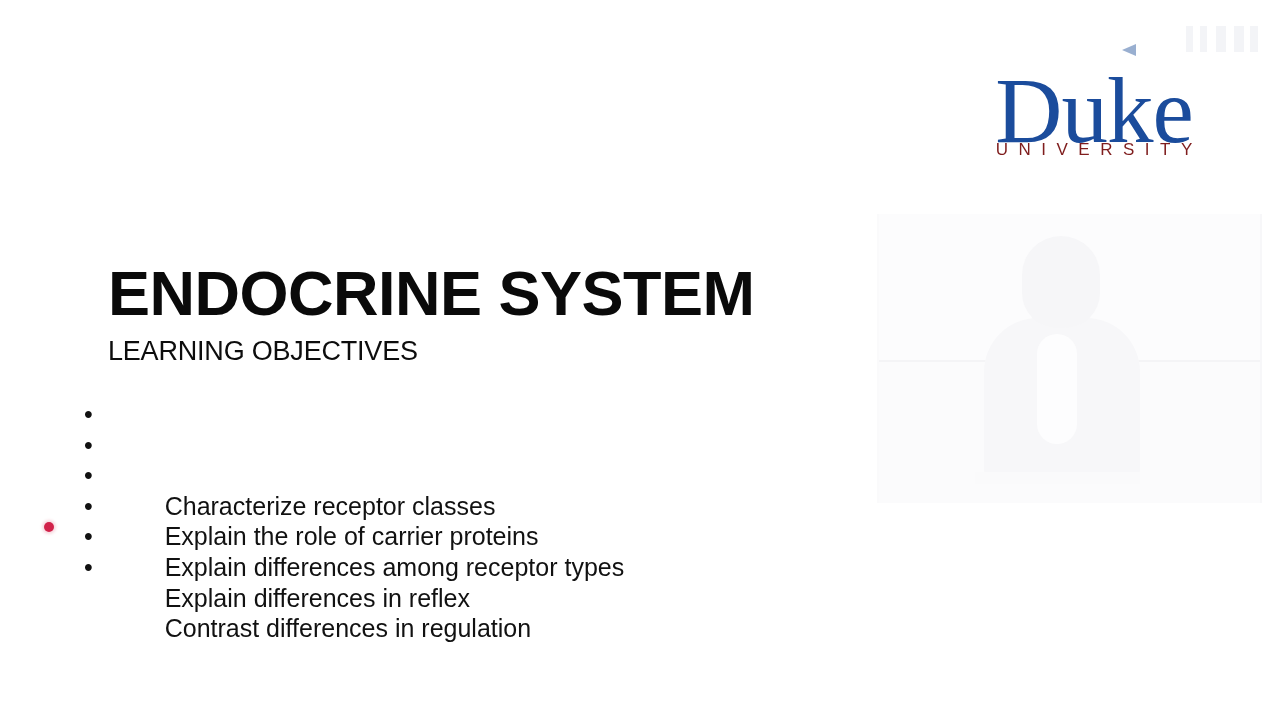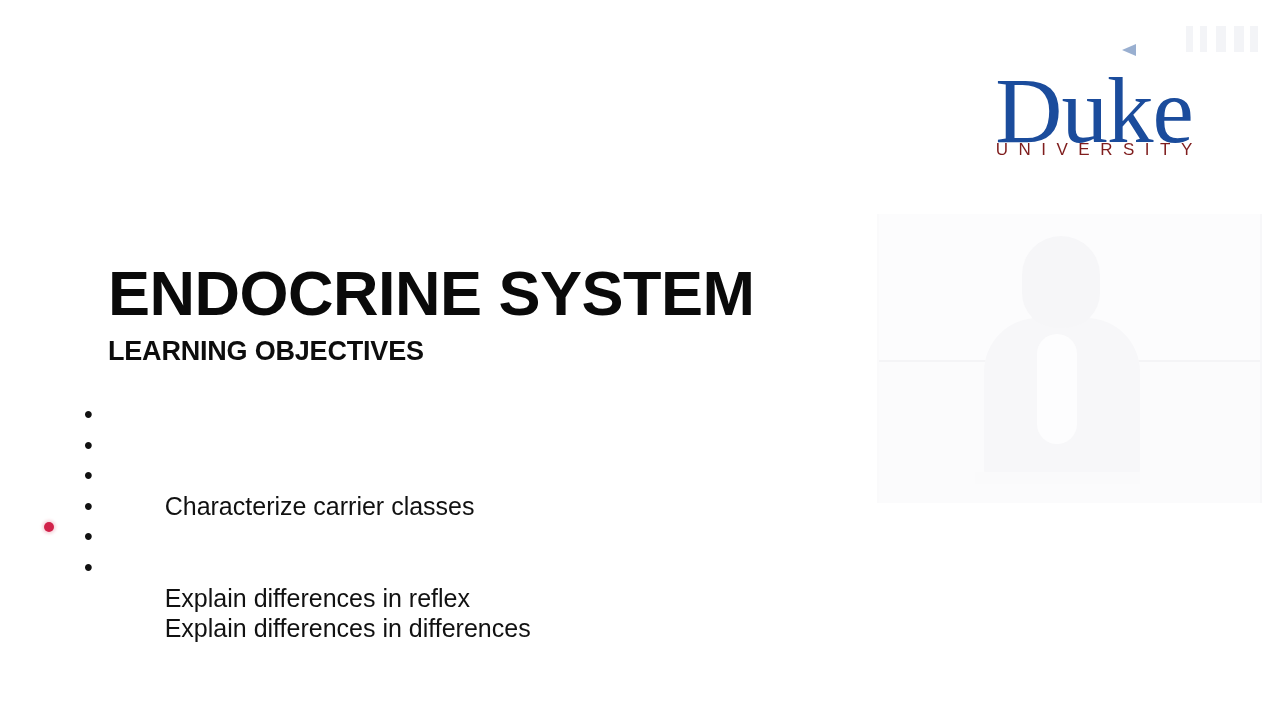--- a/index.html
+++ b/index.html
@@ -36,21 +36,21 @@
   .slide-title .title-line {
     display: block;
   }
 
   
   .lo-heading {
     position: absolute;
     left: 108px;
     top: 336px;
     font-size: 27px;
-    font-weight: 700;
+    font-weight: 400;
     letter-spacing: -0.2px;
     color: #0d0d0d;
     white-space: pre;
   }
   .lo-list {
     position: absolute;
     left: 84px;
     top: 399px;
     width: 740px;
     margin: 0;
@@ -253,35 +253,37 @@
   </div>
 
   <div class="lo-heading">LEARNING OBJECTIVES</div>
 
   <ul class="lo-list">
     <li class="lo-item">
       <span class="lo-bullet">•</span>
     </li>
     <li class="lo-item">
       <span class="lo-bullet">•</span>
-      <span>Characterize carrier classes</span>
-    </li>
-    <li class="lo-item">
-      <span class="lo-bullet">•</span>
-    </li>
-    <li class="lo-item">
-      <span class="lo-bullet">•</span>
+      <span>Characterize receptor classes</span>
+    </li>
+    <li class="lo-item">
+      <span class="lo-bullet">•</span>
+      <span>Explain the role of carrier proteins</span>
+    </li>
+    <li class="lo-item">
+      <span class="lo-bullet">•</span>
+      <span>Explain differences among receptor types</span>
     </li>
     <li class="lo-item">
       <span class="lo-bullet">•</span>
       <span>Explain differences in reflex</span>
     </li>
     <li class="lo-item">
       <span class="lo-bullet">•</span>
-      <span>Explain differences in differences</span>
+      <span>Contrast differences in regulation</span>
     </li>
   </ul>
 
   <div class="duke-logo">
     <div class="duke-wordmark">Duke</div>
     <div class="duke-university">UNIVERSITY</div>
   </div>
 
   <div class="ghost-overlay-top">
     <span class="gtxt"></span>

